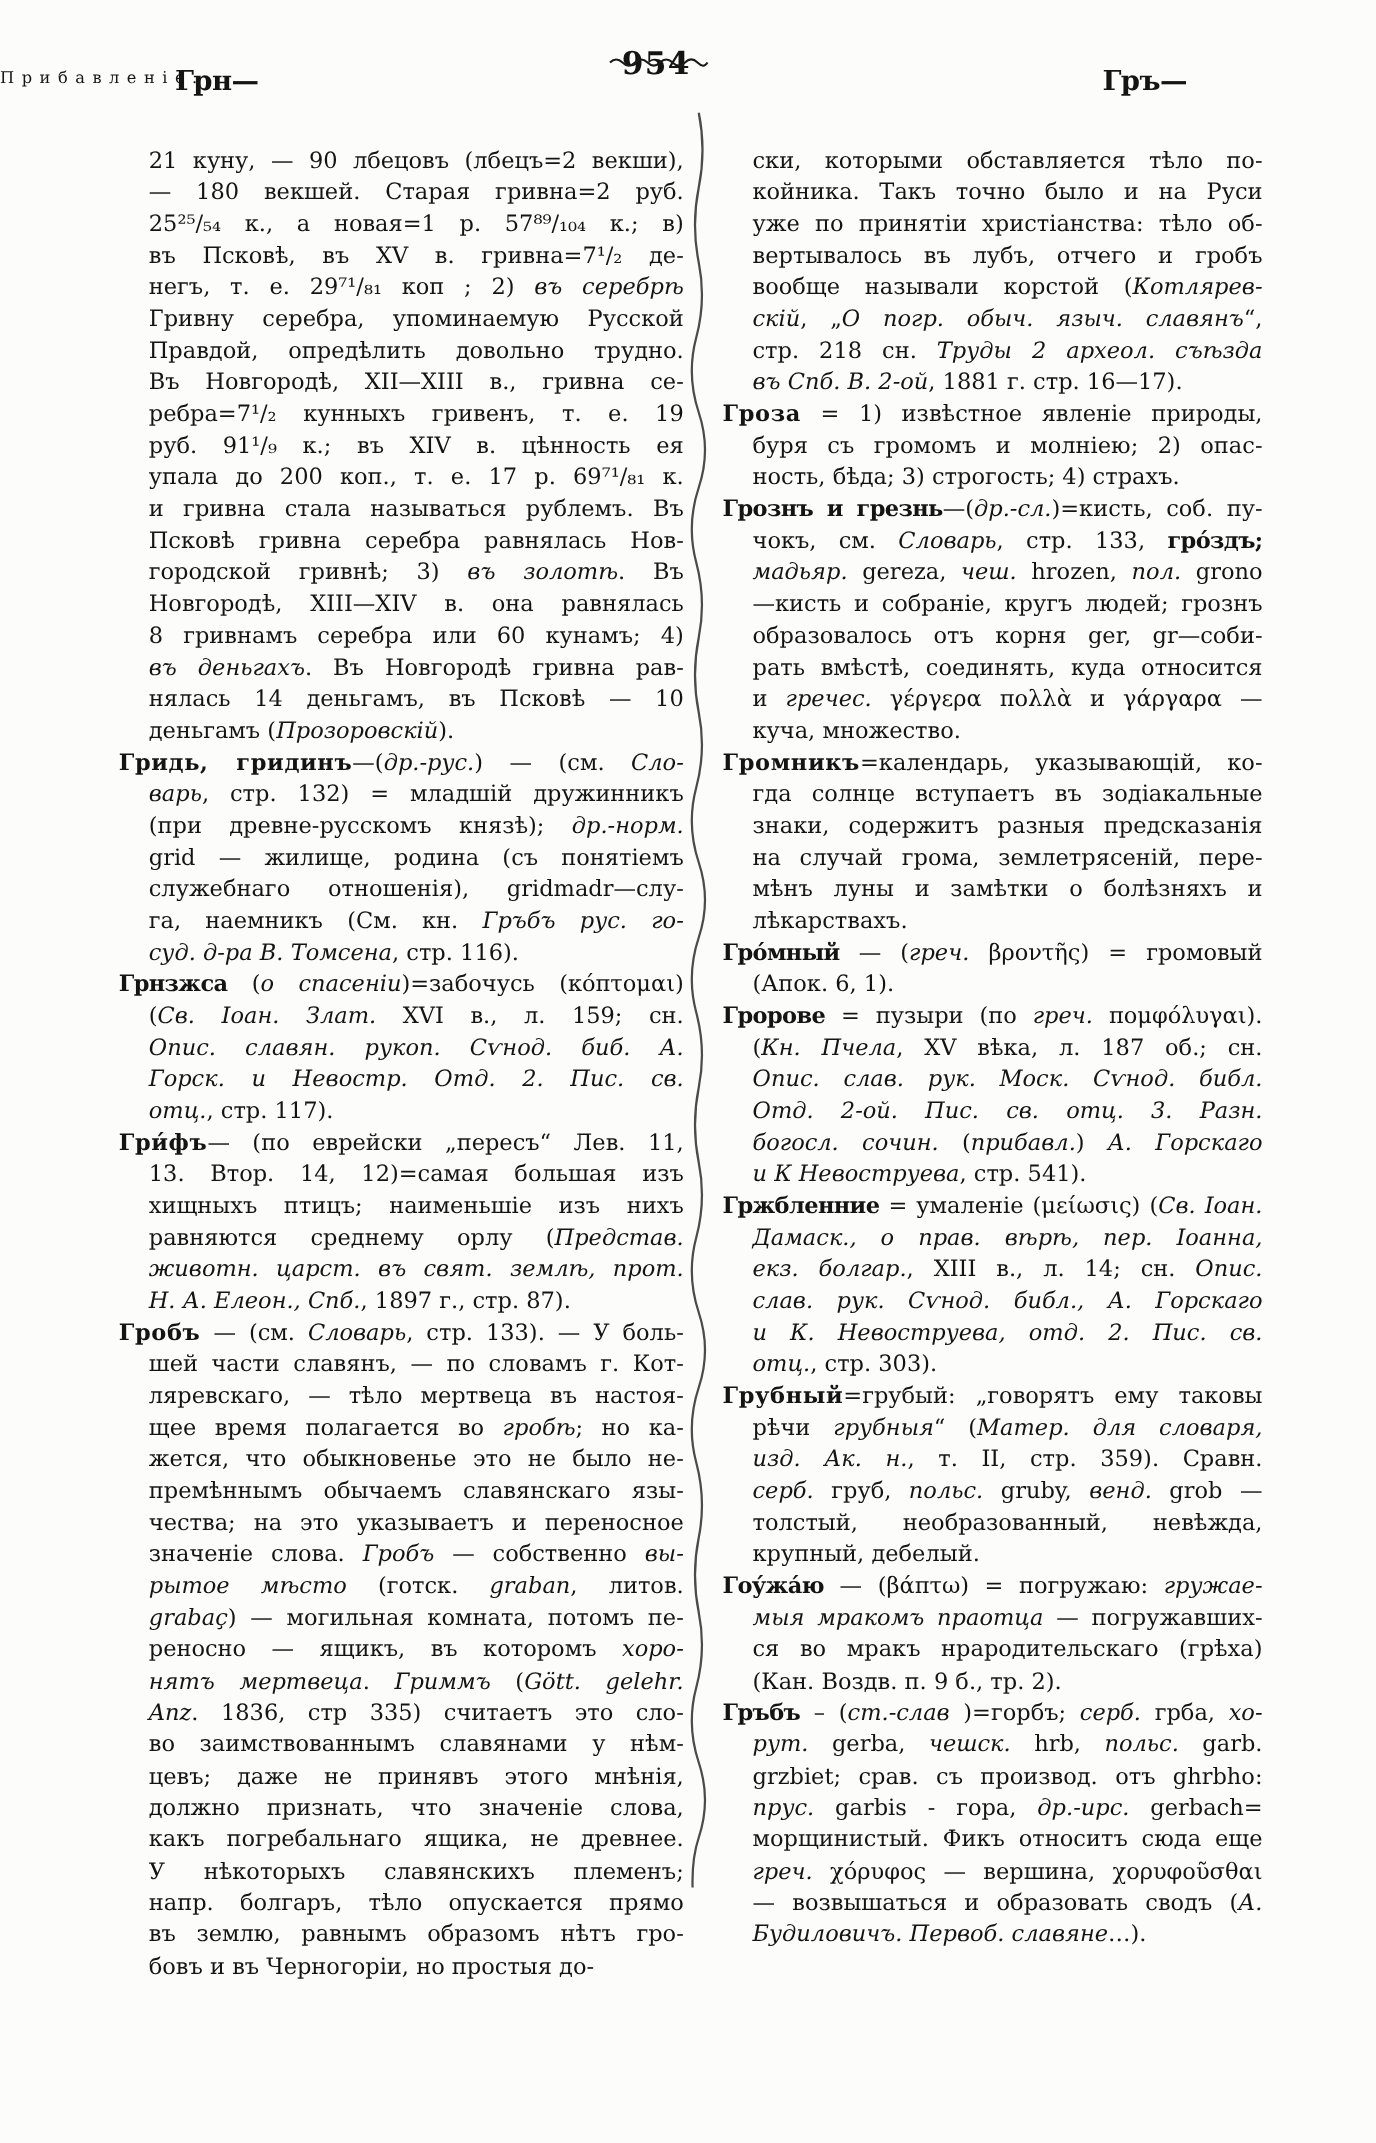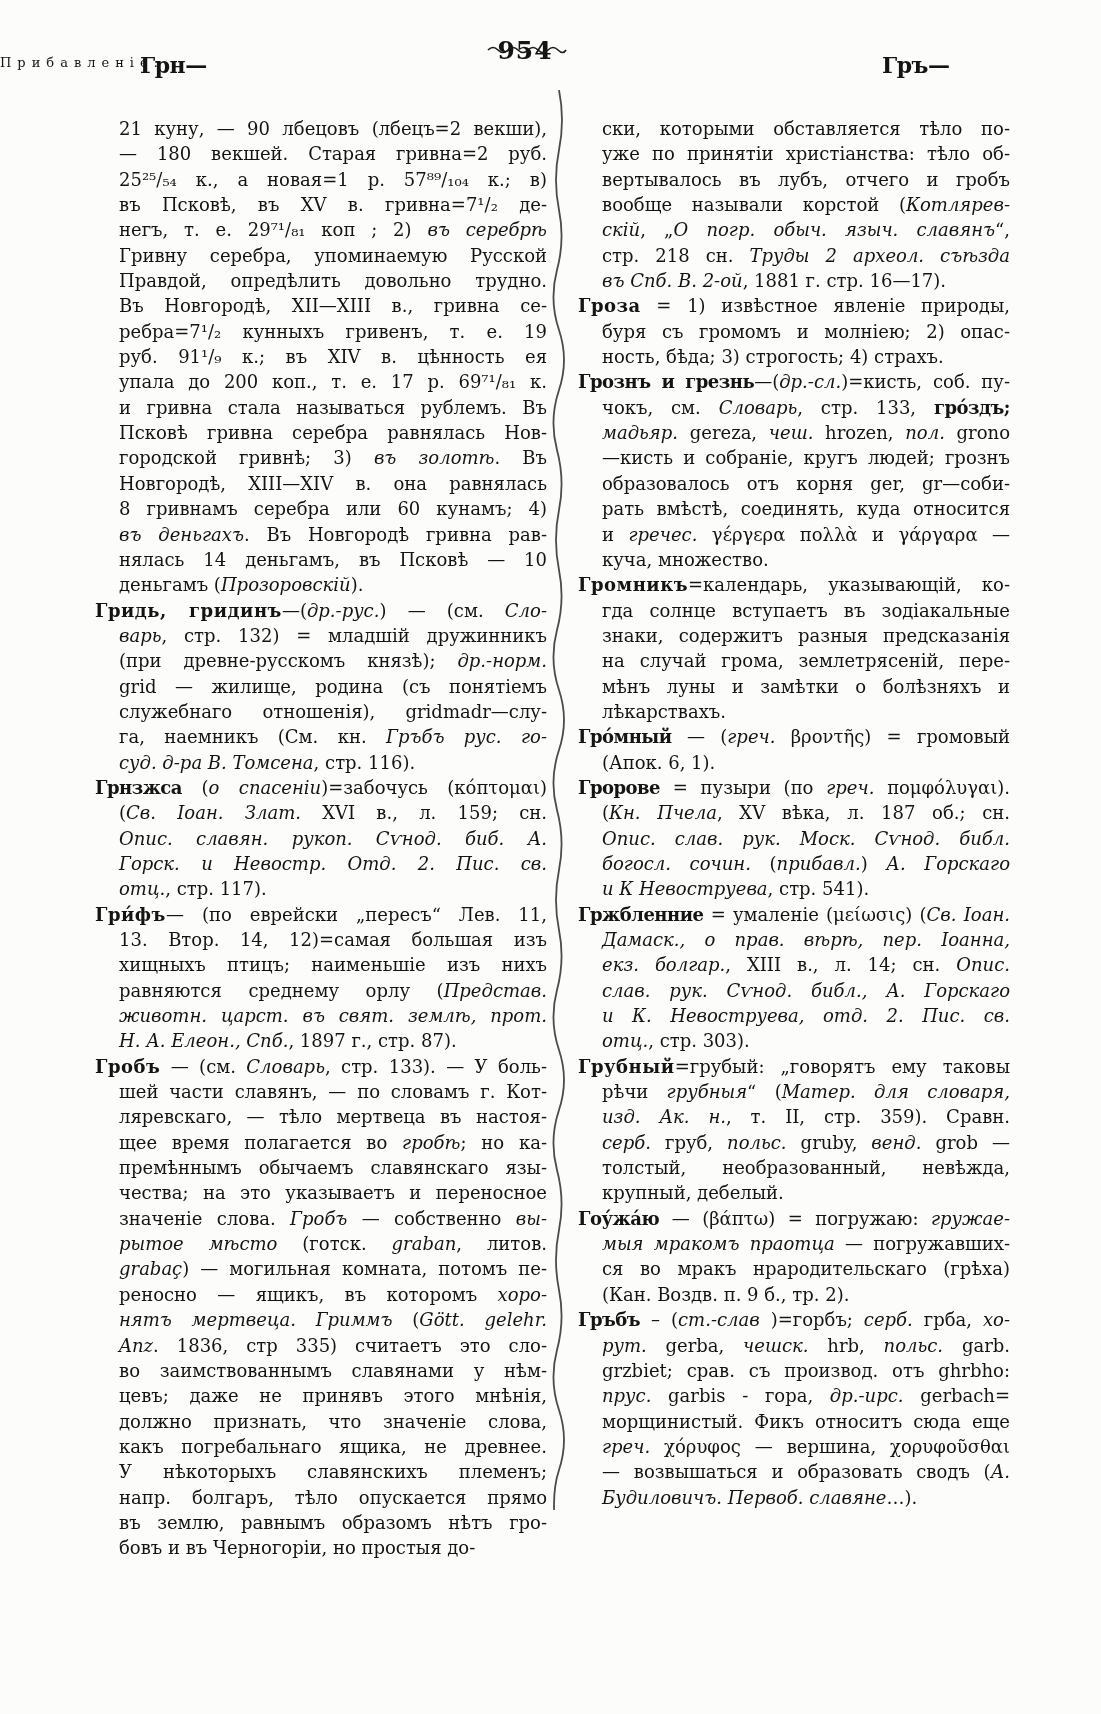--- a/index.html
+++ b/index.html
@@ -136,20 +136,21 @@
         <div class="line">хищныхъ птицъ; наименьшіе изъ нихъ</div>
         <div class="line">равняются среднему орлу (<i>Представ.</i></div>
         <div class="line"><i>животн. царст. въ свят. землѣ, прот.</i></div>
         <div class="line last"><i>Н. А. Елеон., Спб.</i>, 1897 г., стр. 87).</div>
       </div>
       <div class="entry">
         <div class="line head"><b class="hw">Гробъ</b> — (см. <i>Словарь</i>, стр. 133). — У боль-</div>
         <div class="line">шей части славянъ, — по словамъ г. Кот-</div>
         <div class="line">ляревскаго, — тѣло мертвеца въ настоя-</div>
         <div class="line">щее время полагается во <i>гробѣ</i>; но ка-</div>
+        <div class="line">жется, что обыкновенье это не было не-</div>
         <div class="line">премѣннымъ обычаемъ славянскаго язы-</div>
         <div class="line">чества; на это указываетъ и переносное</div>
         <div class="line">значеніе слова. <i>Гробъ</i> — собственно <i>вы-</i></div>
         <div class="line"><i>рытое мѣсто</i> (готск. <i>graban</i>, литов.</div>
         <div class="line"><i>grabaç</i>) — могильная комната, потомъ пе-</div>
         <div class="line">реносно — ящикъ, въ которомъ <i>хоро-</i></div>
         <div class="line"><i>нятъ мертвеца</i>. <i>Гриммъ</i> (<i>Gött. gelehr.</i></div>
         <div class="line"><i>Anz</i>. 1836, стр 335) считаетъ это сло-</div>
         <div class="line">во заимствованнымъ славянами у нѣм-</div>
         <div class="line">цевъ; даже не принявъ этого мнѣнія,</div>
@@ -157,20 +158,21 @@
         <div class="line">какъ погребальнаго ящика, не древнее.</div>
         <div class="line">У нѣкоторыхъ славянскихъ племенъ;</div>
         <div class="line">напр. болгаръ, тѣло опускается прямо</div>
         <div class="line">въ землю, равнымъ образомъ нѣтъ гро-</div>
         <div class="line last">бовъ и въ Черногоріи, но простыя до-</div>
       </div>
     </div>
   <div class="column col-right">
       <div class="entry cont">
         <div class="line">ски, которыми обставляется тѣло по-</div>
+        <div class="line">койника. Такъ точно было и на Руси</div>
         <div class="line">уже по принятіи христіанства: тѣло об-</div>
         <div class="line">вертывалось въ лубъ, отчего и гробъ</div>
         <div class="line">вообще называли корстой (<i>Котлярев-</i></div>
         <div class="line"><i>скій</i>, „<i>О погр. обыч. языч. славянъ</i>“,</div>
         <div class="line">стр. 218 сн. <i>Труды 2 археол. съѣзда</i></div>
         <div class="line last"><i>въ Спб. В. 2-ой</i>, 1881 г. стр. 16—17).</div>
       </div>
       <div class="entry">
         <div class="line head"><b class="hw">Гроза</b> = 1) извѣстное явленіе природы,</div>
         <div class="line">буря съ громомъ и молніею; 2) опас-</div>
@@ -195,20 +197,21 @@
         <div class="line last">лѣкарствахъ.</div>
       </div>
       <div class="entry">
         <div class="line head"><span class="cs">Гро́мный</span> — (<i>греч.</i> βροντῆς) = громовый</div>
         <div class="line last">(Апок. 6, 1).</div>
       </div>
       <div class="entry">
         <div class="line head"><span class="cs">Гророве</span> = пузыри (по <i>греч.</i> πομφόλυγαι).</div>
         <div class="line">(<i>Кн. Пчела</i>, XV вѣка, л. 187 об.; сн.</div>
         <div class="line"><i>Опис. слав. рук. Моск. Сѵнод. библ.</i></div>
+        <div class="line"><i>Отд. 2-ой. Пис. св. отц. 3. Разн.</i></div>
         <div class="line"><i>богосл. сочин.</i> (<i>прибавл.</i>) <i>А. Горскаго</i></div>
         <div class="line last"><i>и К Невоструева</i>, стр. 541).</div>
       </div>
       <div class="entry">
         <div class="line head"><span class="cs">Гржбленние</span> = умаленіе (μείωσις) (<i>Св. Іоан.</i></div>
         <div class="line"><i>Дамаск., о прав. вѣрѣ, пер. Іоанна,</i></div>
         <div class="line"><i>екз. болгар.</i>, XIII в., л. 14; сн. <i>Опис.</i></div>
         <div class="line"><i>слав. рук. Сѵнод. библ., А. Горскаго</i></div>
         <div class="line"><i>и К. Невоструева, отд. 2. Пис. св.</i></div>
         <div class="line last"><i>отц.</i>, стр. 303).</div>

